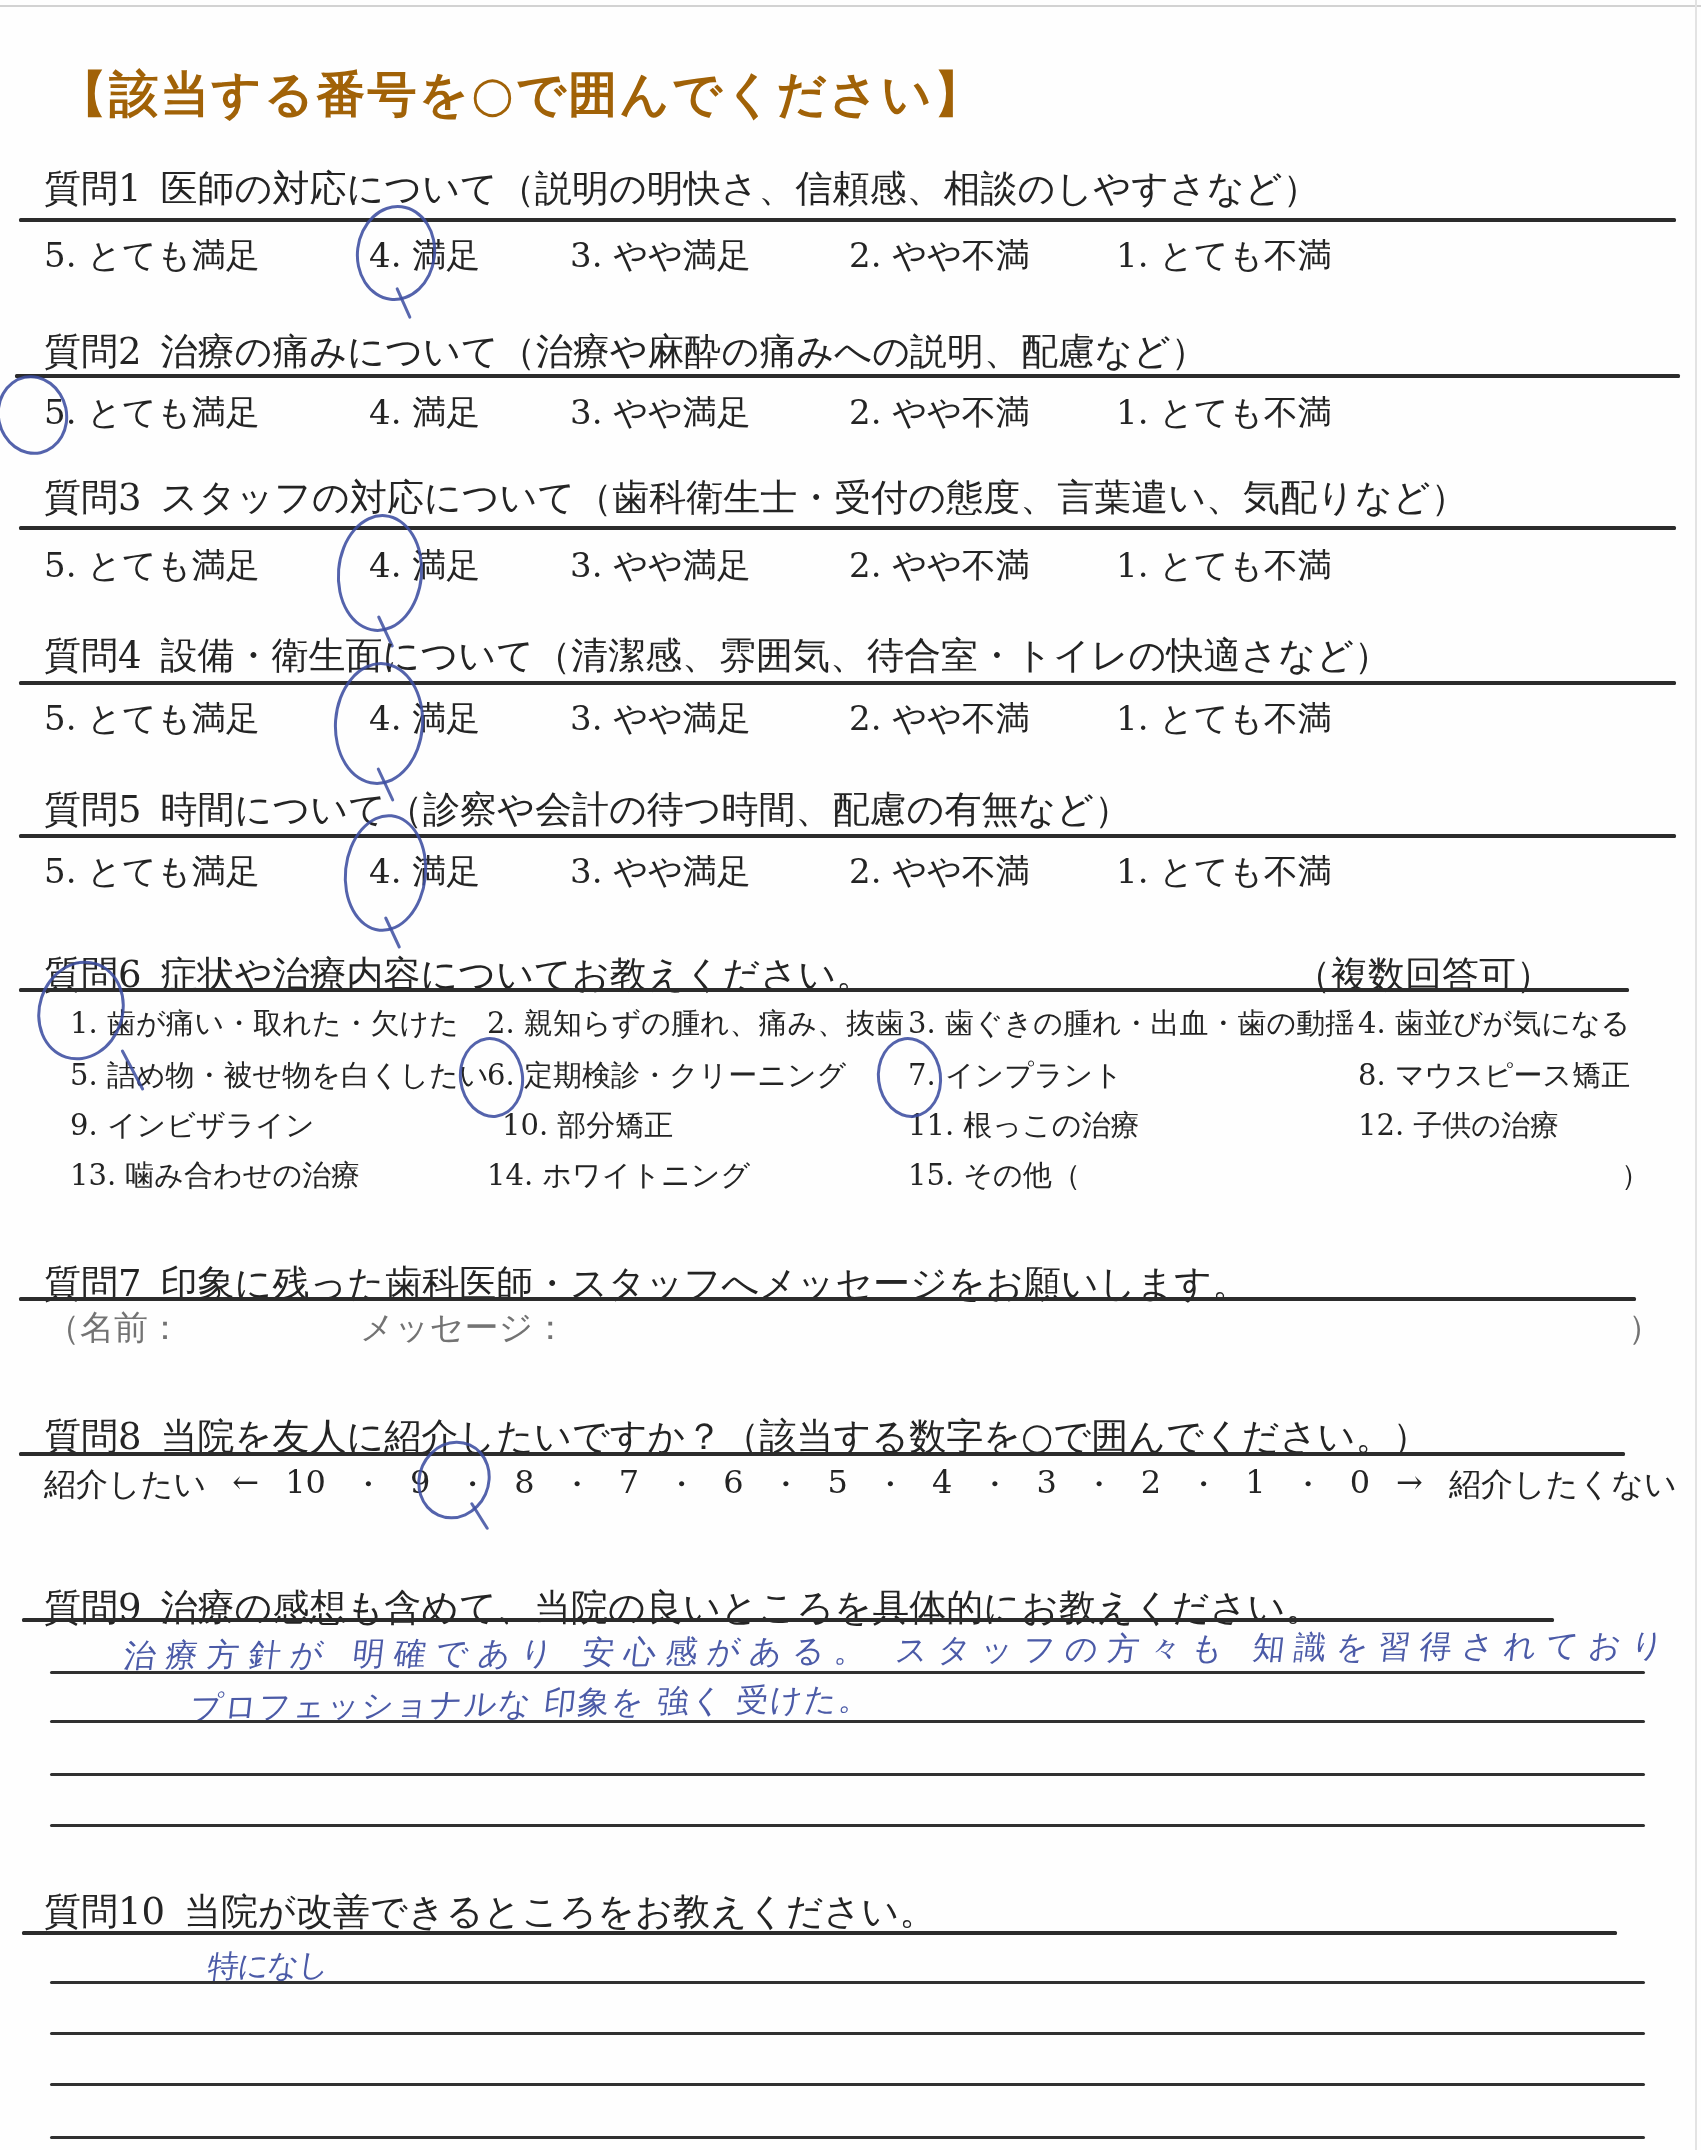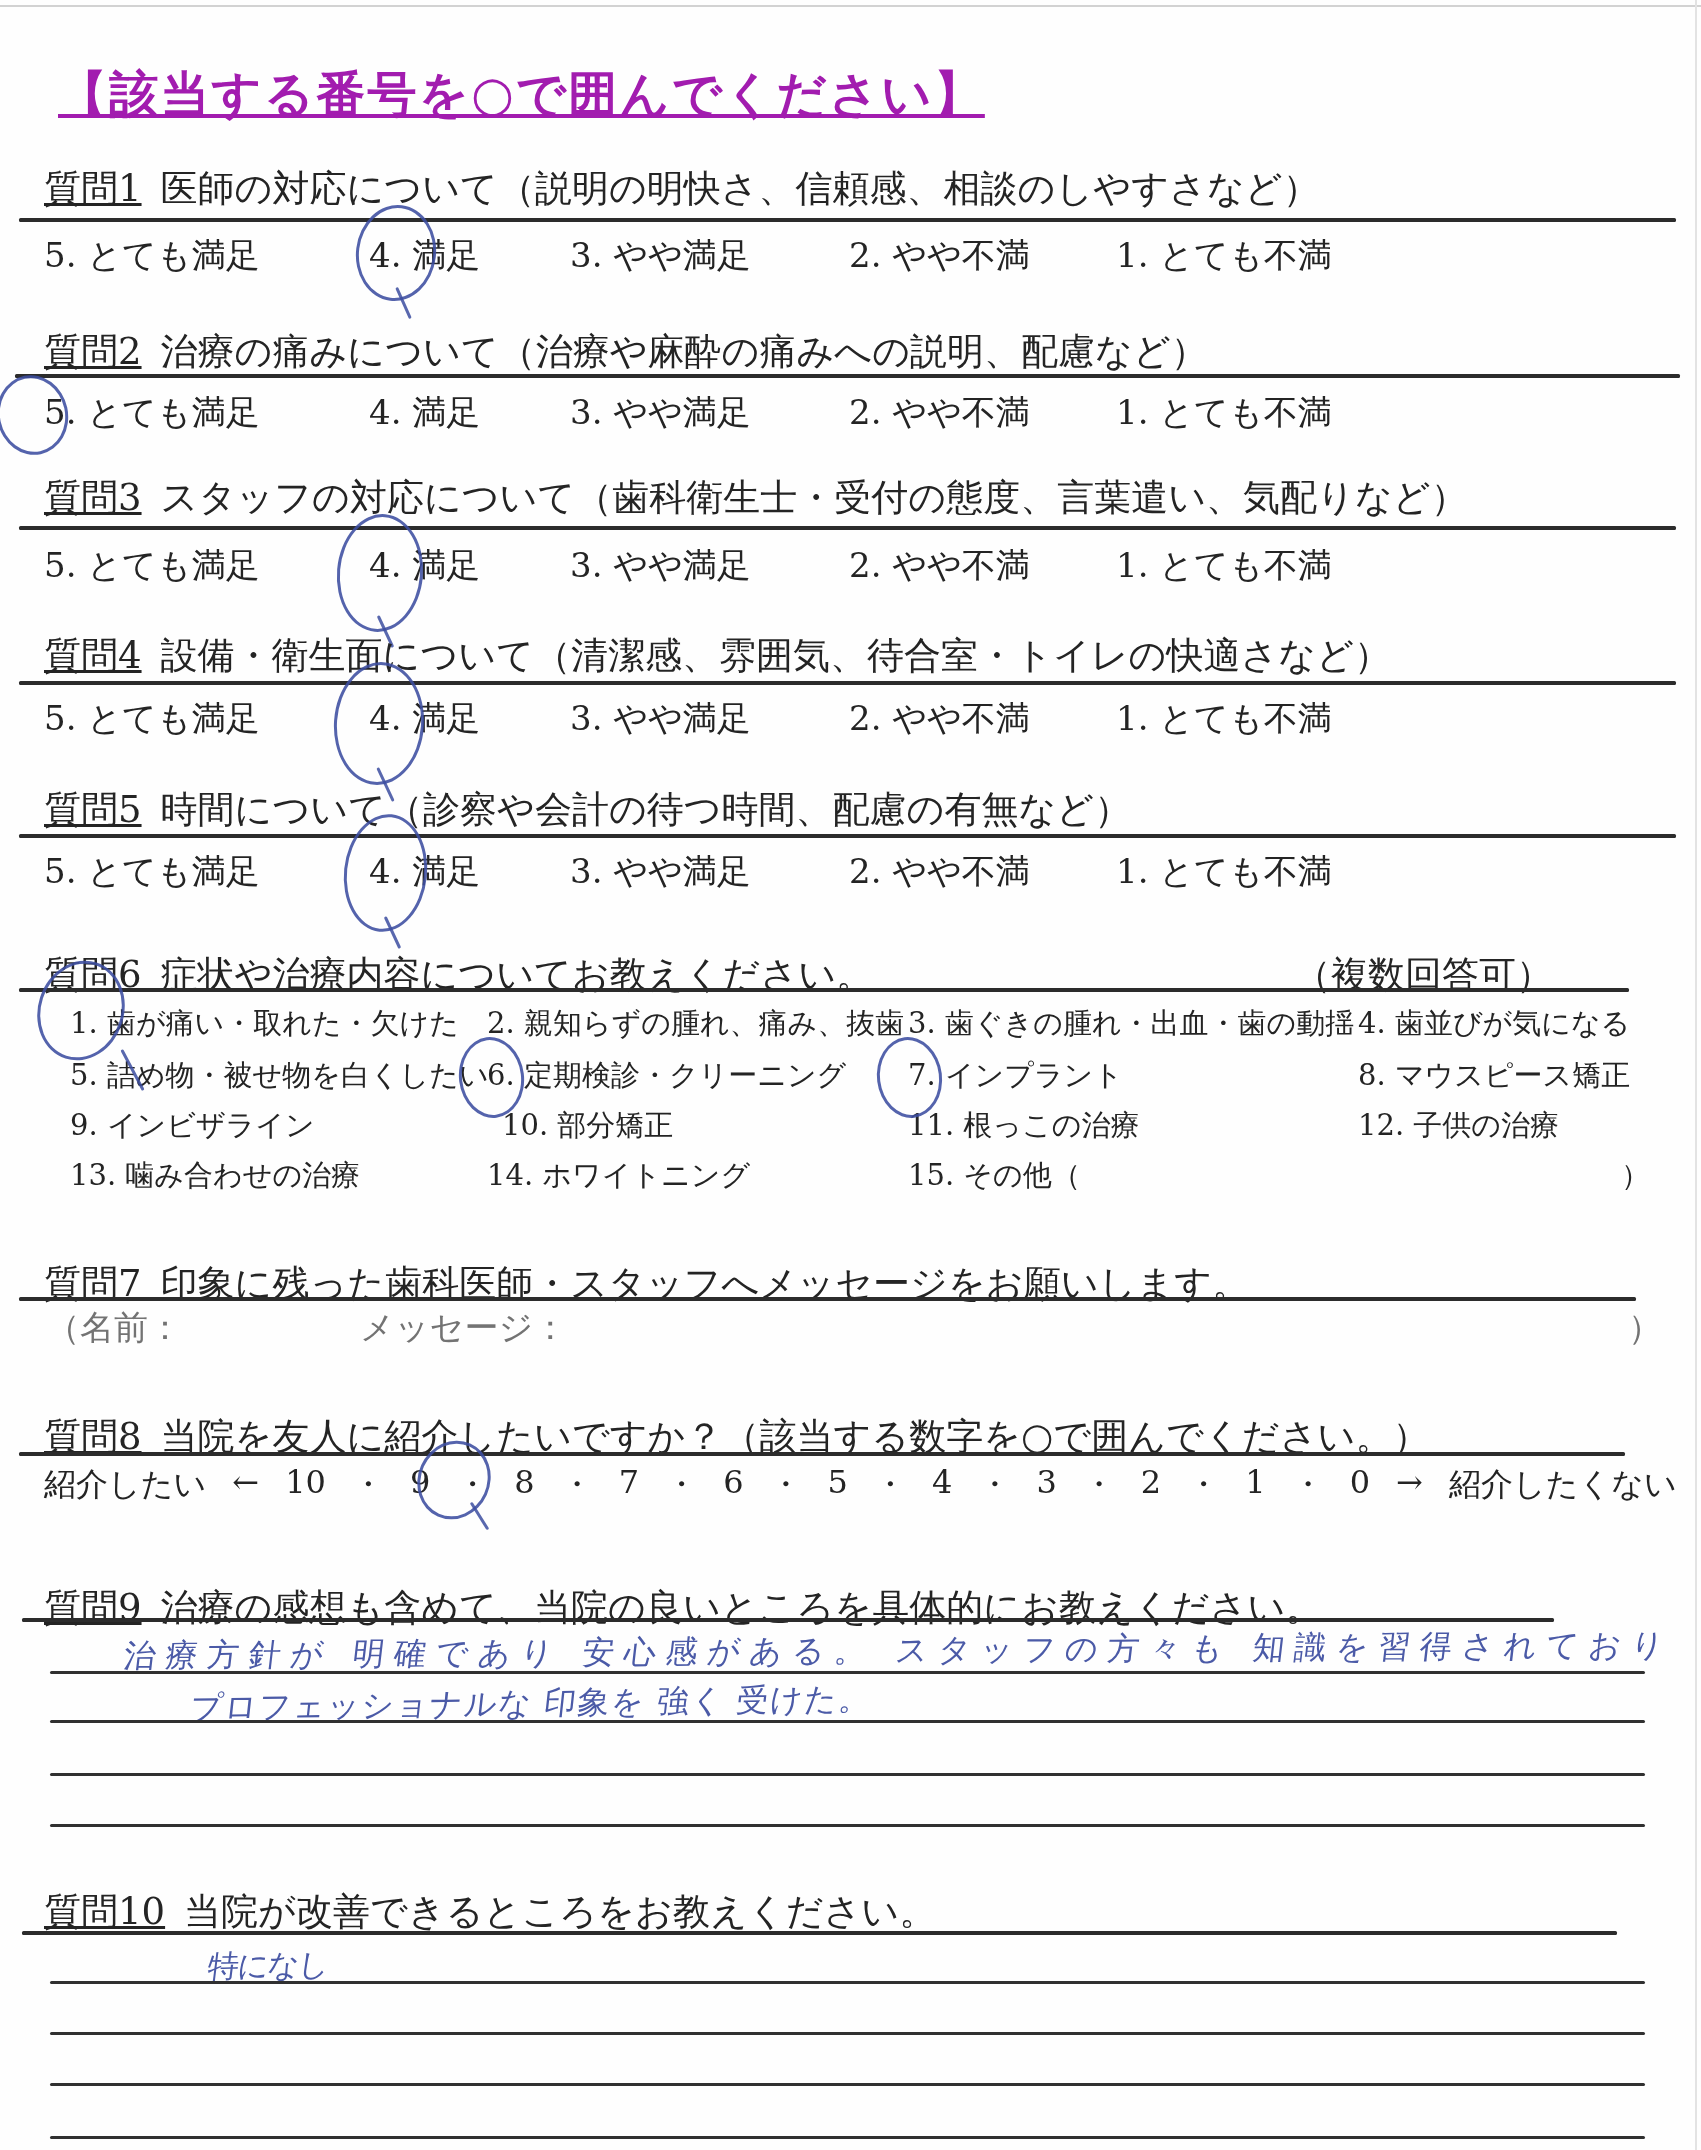--- a/index.html
+++ b/index.html
@@ -6,24 +6,24 @@
   body{
     width:1701px;height:2151px;position:relative;
     background:#fefefe;
     font-family:"DejaVu Serif","Liberation Serif",serif;
     color:#242424;overflow:hidden;
   }
   .scan-top{position:absolute;left:0;top:5.2px;width:1701px;height:2.2px;background:#d2d2d2;}
   .scan-right{position:absolute;right:4.4px;top:0;width:1.5px;height:2151px;background:#e3e3e3;}
   .title{
     position:absolute;left:58px;top:62px;margin:0;
-    font-size:49px;font-weight:600;letter-spacing:2.2px;white-space:nowrap;color:#a21caf;text-decoration:underline;
+    font-size:49px;font-weight:600;letter-spacing:2.2px;white-space:nowrap;color:#a16207;
   }
   .qhead{position:absolute;left:44px;font-size:37px;white-space:nowrap;color:#242424;}
-  .qno{margin-right:19px;text-decoration:underline;}
+  .qno{margin-right:19px;}
   .qnote{position:absolute;font-size:37px;white-space:nowrap;color:#242424;}
   .rule{position:absolute;height:4.4px;background:#2c2c2c;border-radius:1.5px;}
   .wline{position:absolute;height:3px;background:#303030;border-radius:1.5px;}
   .optrow{position:absolute;left:0;top:0;width:1701px;height:44px;}
   .opt{position:absolute;font-size:34px;white-space:nowrap;color:#242424;}
   .q6item{position:absolute;font-size:29px;white-space:nowrap;color:#242424;}
   .q7row span{position:absolute;font-size:34px;white-space:nowrap;color:#737373;}
   .nps{
     position:absolute;left:44px;top:1463px;width:1633px;
     display:flex;justify-content:space-between;align-items:flex-start;

